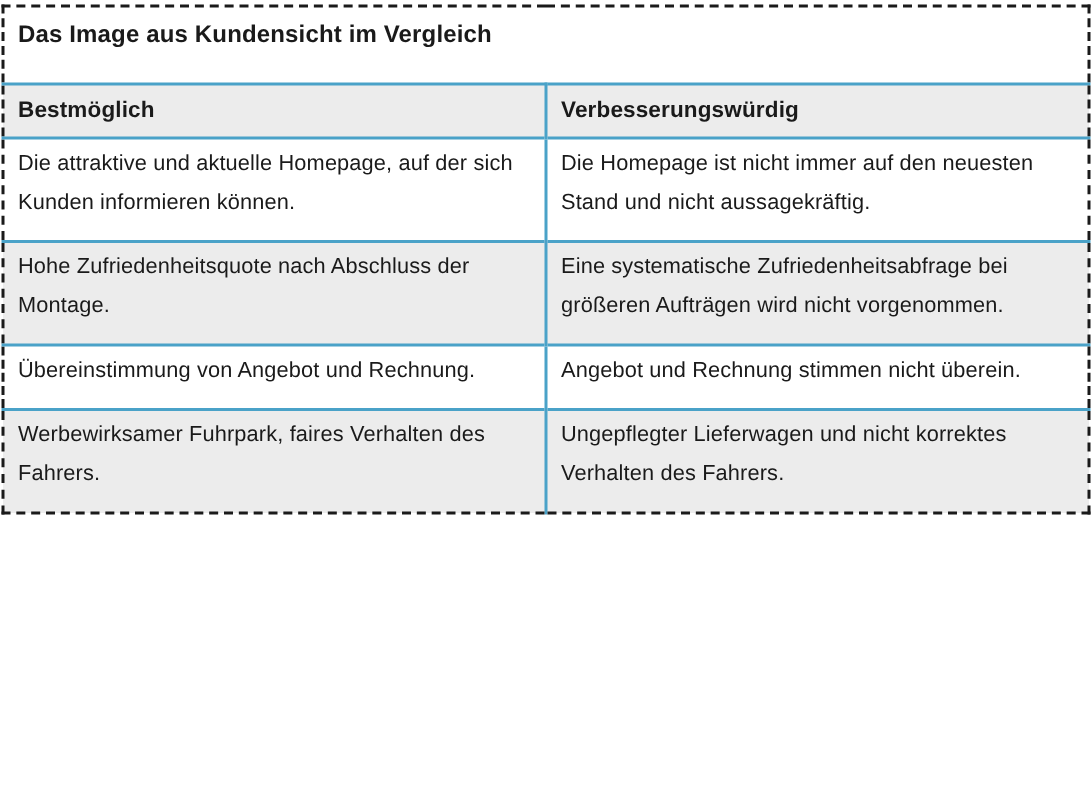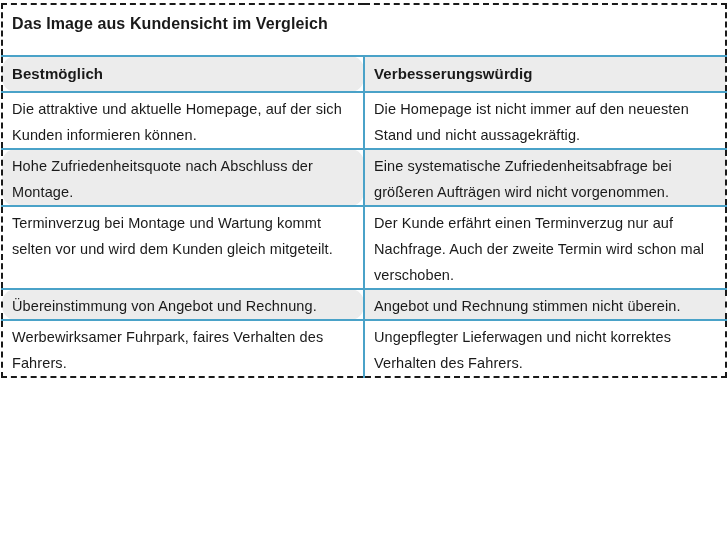--- a/index.html
+++ b/index.html
@@ -42,32 +42,31 @@
     background: #ffffff;
   }
   
   tr.header-row th {
     font-size: 15px;
     font-weight: bold;
     padding: 4px 9px 4px 9px;
   }
   
   tr.data-row td {
-    padding: 3px 10px 0 9px;
+    padding: 3px 10px 12px 9px;
   }
   
   tr + tr > td,
   tr + tr > th {
     border-top: 2px solid var(--rule-blue);
   }
   
   tr.header-row th:first-child,
   tr.data-row td:first-child {
     border-right: 2px solid var(--rule-blue);
-    border-radius: 14px;
   }
   th.col-best, td.cell-best { width: 359px; }
   
   table.compare-table tr:nth-child(even) td,
   table.compare-table tr:nth-child(even) th {
     background: var(--row-alt-bg);
   }
 </style>
 </head>
 <body>
@@ -84,24 +83,20 @@
       </tr>
       <tr class="data-row">
         <td class="cell-best">Die attraktive und aktuelle Homepage, auf der sich Kunden informieren können.</td>
         <td class="cell-improve">Die Homepage ist nicht immer auf den neuesten Stand und nicht aussagekräftig.</td>
       </tr>
       <tr class="data-row">
         <td class="cell-best">Hohe Zufriedenheitsquote nach Abschluss der Montage.</td>
         <td class="cell-improve">Eine systematische Zufriedenheitsabfrage bei größeren Aufträgen wird nicht vorgenommen.</td>
       </tr>
       <tr class="data-row">
-        <td class="cell-best">Terminverzug bei Montage und Wartung kommt selten vor und wird dem Kunden gleich mitgeteilt.</td>
-        <td class="cell-improve">Der Kunde erfährt einen Terminverzug nur auf Nachfrage. Auch der zweite Termin wird schon mal verschoben.</td>
-      </tr>
-      <tr class="data-row">
         <td class="cell-best">Übereinstimmung von Angebot und Rechnung.</td>
         <td class="cell-improve">Angebot und Rechnung stimmen nicht überein.</td>
       </tr>
       <tr class="data-row">
         <td class="cell-best">Werbewirksamer Fuhrpark, faires Verhalten des Fahrers.</td>
         <td class="cell-improve">Ungepflegter Lieferwagen und nicht korrektes Verhalten des Fahrers.</td>
       </tr>
     </tbody>
   </table>
 </div>

